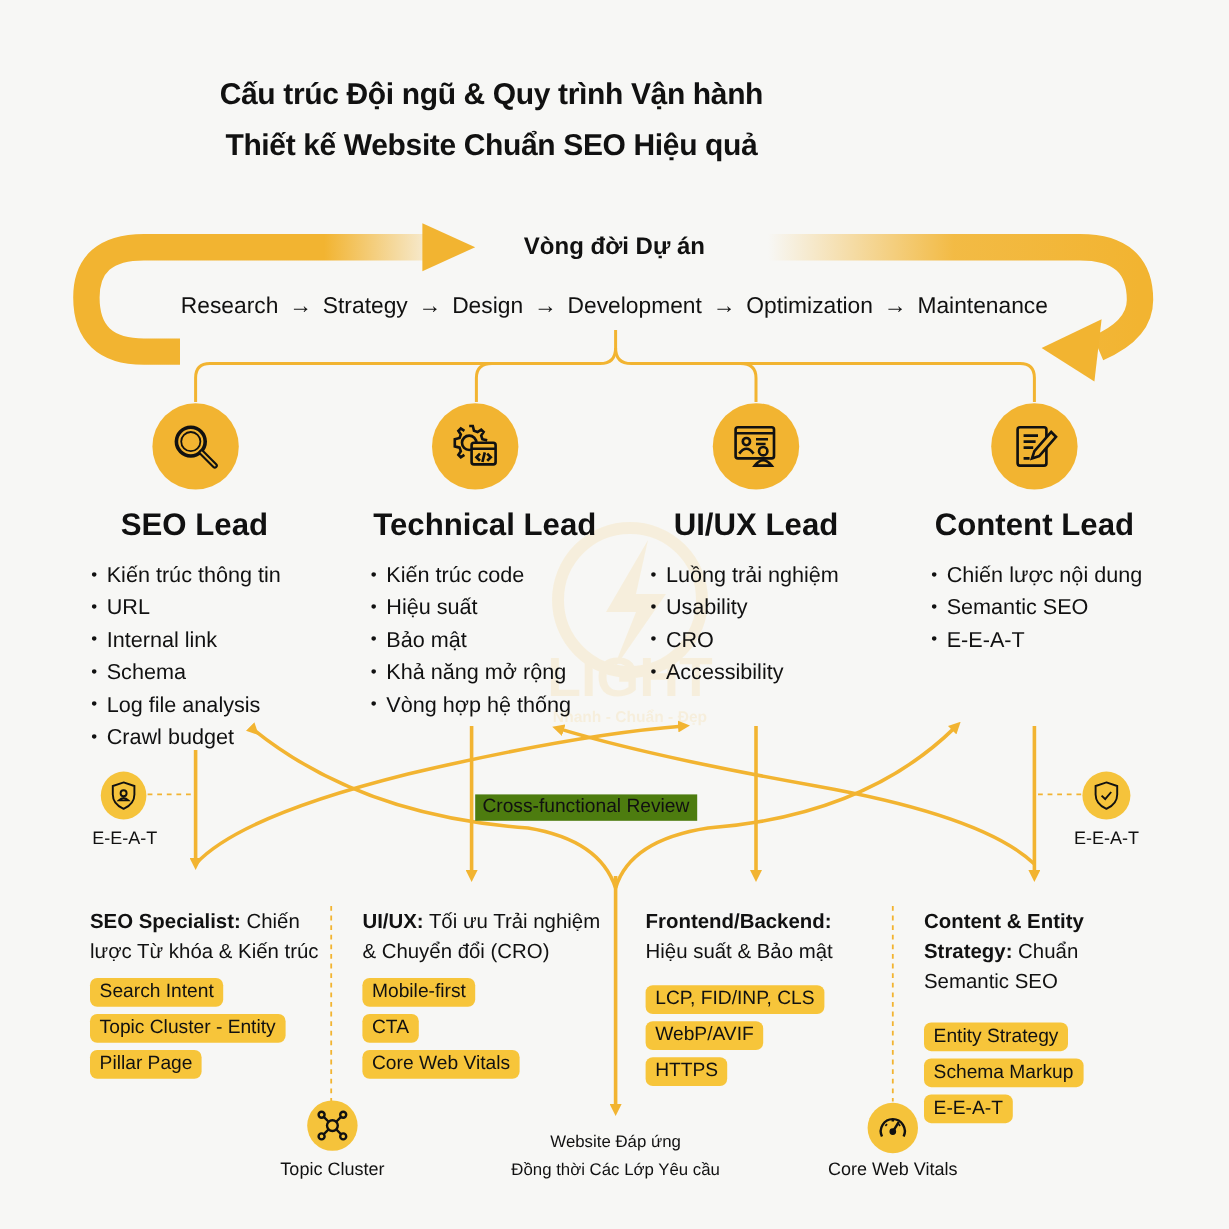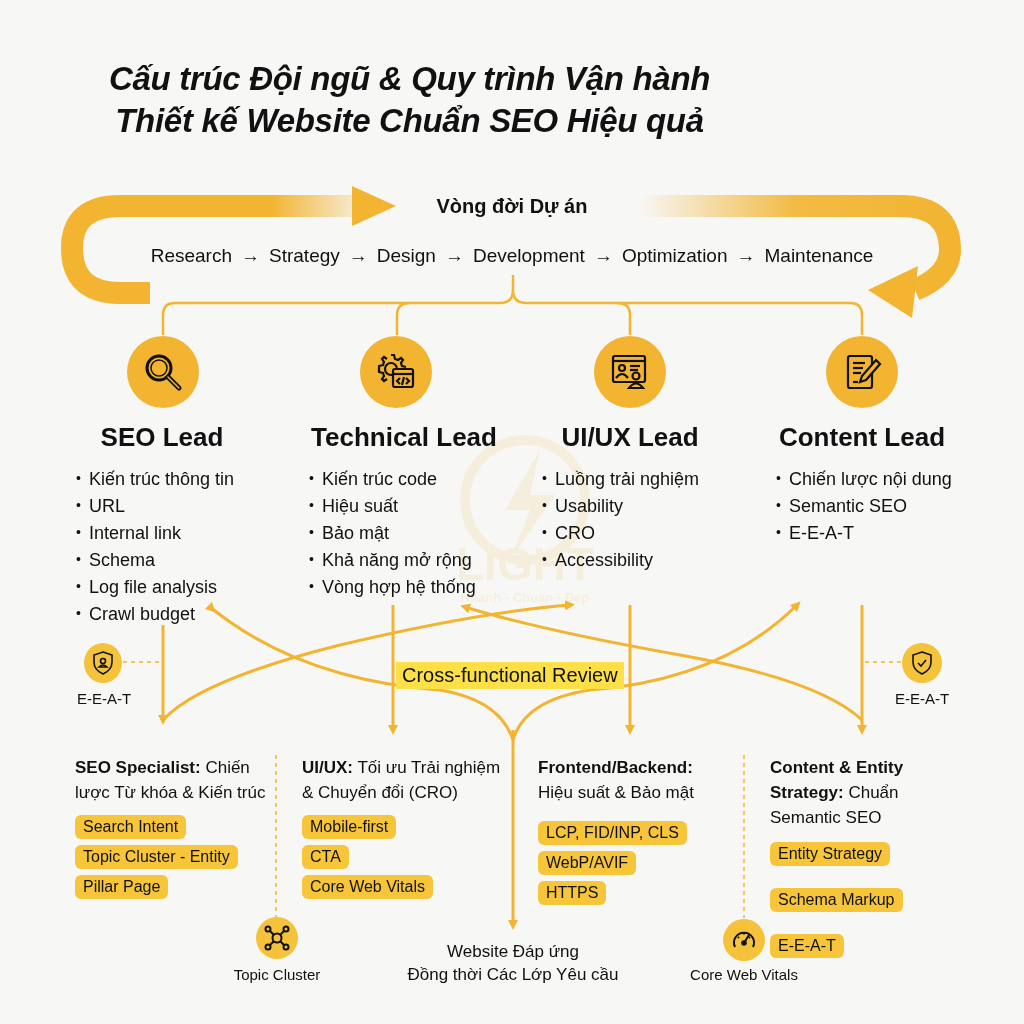--- a/index.html
+++ b/index.html
@@ -1,33 +1,33 @@
 <!DOCTYPE html>
 <html><head>
 <meta charset="utf-8">
 <style>
   html, body { margin:0; padding:0; }
   body { width:1024px; height:1024px; background:#f7f7f5; position:relative; overflow:hidden; font-family:"Liberation Sans", sans-serif; color:#111; }
   .abs { position:absolute; }
-  .title { left:0; width:819px; top:58px; text-align:center; font-weight:700; font-size:33px; line-height:42px; letter-spacing:-0.3px;font-style:italic; }
+  .title { left:0; width:819px; top:58px; text-align:center; font-weight:700; font-size:25px; line-height:42px; letter-spacing:-0.3px; }
   .lifecycle-title { left:0; width:1024px; top:195px; text-align:center; font-weight:700; font-size:20px; }
   .phases { left:0; width:1024px; top:245px; text-align:center; font-size:19px; }
   .phases span.arrow { margin:0 9px; }
   svg.lines { position:absolute; left:0; top:0; }
   .lead-circle { width:72px; height:72px; border-radius:50%; background:#f2b431; display:flex; align-items:center; justify-content:center; }
   .lead-title { font-weight:700; font-size:26px; text-align:center; width:240px; }
   .bullets { font-size:18px; line-height:26px; margin:0; padding:0; list-style:none; }
   .bullets li::before { content:"•"; margin-right:8px; font-size:14px; vertical-align:2px; }
   .role-title { font-size:17px; line-height:25px; }
   .role-title b { font-weight:700; }
   .pill { display:inline-block; background:#f7c53a; border-radius:6px; padding:3px 8px; font-size:16px; margin-bottom:6px; white-space:nowrap; }
   .pills { display:flex; flex-direction:column; align-items:flex-start; }
   .small-circle { border-radius:50%; background:#f5c33b; display:flex; align-items:center; justify-content:center; }
   .small-label { font-size:15px; text-align:center; }
-  .review { font-size:20px; background:#fde047; padding:2px 6px; }
+  .review { font-size:16px; background:#4d7c0f; padding:2px 6px; }
   .watermark { left:430px; top:420px; width:190px; height:190px; opacity:0.12; pointer-events:none; }
 </style>
 </head>
 <body>
 
 <div class="abs title">
   <div>Cấu trúc Đội ngũ &amp; Quy trình Vận hành</div>
   <div>Thiết kế Website Chuẩn SEO Hiệu quả</div>
 </div>
 
@@ -214,21 +214,21 @@
 <div class="abs" style="left:538px;top:755px;width:210px;">
   <div class="role-title"><b>Frontend/Backend:</b><br><span>Hiệu suất &amp; Bảo mật</span></div>
   <div class="pills" style="margin-top:16px;">
     <span class="pill">LCP, FID/INP, CLS</span>
     <span class="pill">WebP/AVIF</span>
     <span class="pill">HTTPS</span>
   </div>
 </div>
 <div class="abs" style="left:770px;top:755px;width:200px;">
   <div class="role-title"><b>Content &amp; Entity Strategy:</b> <span>Chuẩn Semantic SEO</span></div>
-  <div class="pills" style="margin-top:12px;gap:16px;">
+  <div class="pills" style="margin-top:22px;">
     <span class="pill">Entity Strategy</span>
     <span class="pill">Schema Markup</span>
     <span class="pill">E-E-A-T</span>
   </div>
 </div>
 
 <div class="abs small-circle" style="left:256px;top:917px;width:42px;height:42px;">
   <svg width="28" height="28" viewBox="0 0 28 28" fill="none" stroke="#111" stroke-width="2">
       <circle cx="14" cy="14" r="4.5"></circle>
       <circle cx="5" cy="5" r="2.5"></circle>
@@ -242,16 +242,16 @@
 <div class="abs small-circle" style="left:723px;top:919px;width:42px;height:42px;">
   <svg width="28" height="28" viewBox="0 0 28 28" fill="none" stroke="#111" stroke-width="2">
       <path d="M5,21 A10,10 0 1 1 23,21"></path>
       <path d="M14,17 L19,9"></path>
       <circle cx="14" cy="17" r="1.8" fill="#111"></circle>
       <path d="M8,11 l1,1 M14,7 l0,1.5 M20,11 l-1,1"></path>
     </svg>
 </div>
 <div class="abs small-label" style="left:674px;top:966px;width:140px;">Core Web Vitals</div>
 
-<div class="abs" style="left:380px;top:940px;width:266px;text-align:center;font-size:17px;line-height:23px;">
+<div class="abs" style="left:380px;top:940px;width:266px;text-align:center;font-size:14px;line-height:23px;">
   <div>Website Đáp ứng</div>
   <div>Đồng thời Các Lớp Yêu cầu</div>
 </div>
 
 </body></html>

